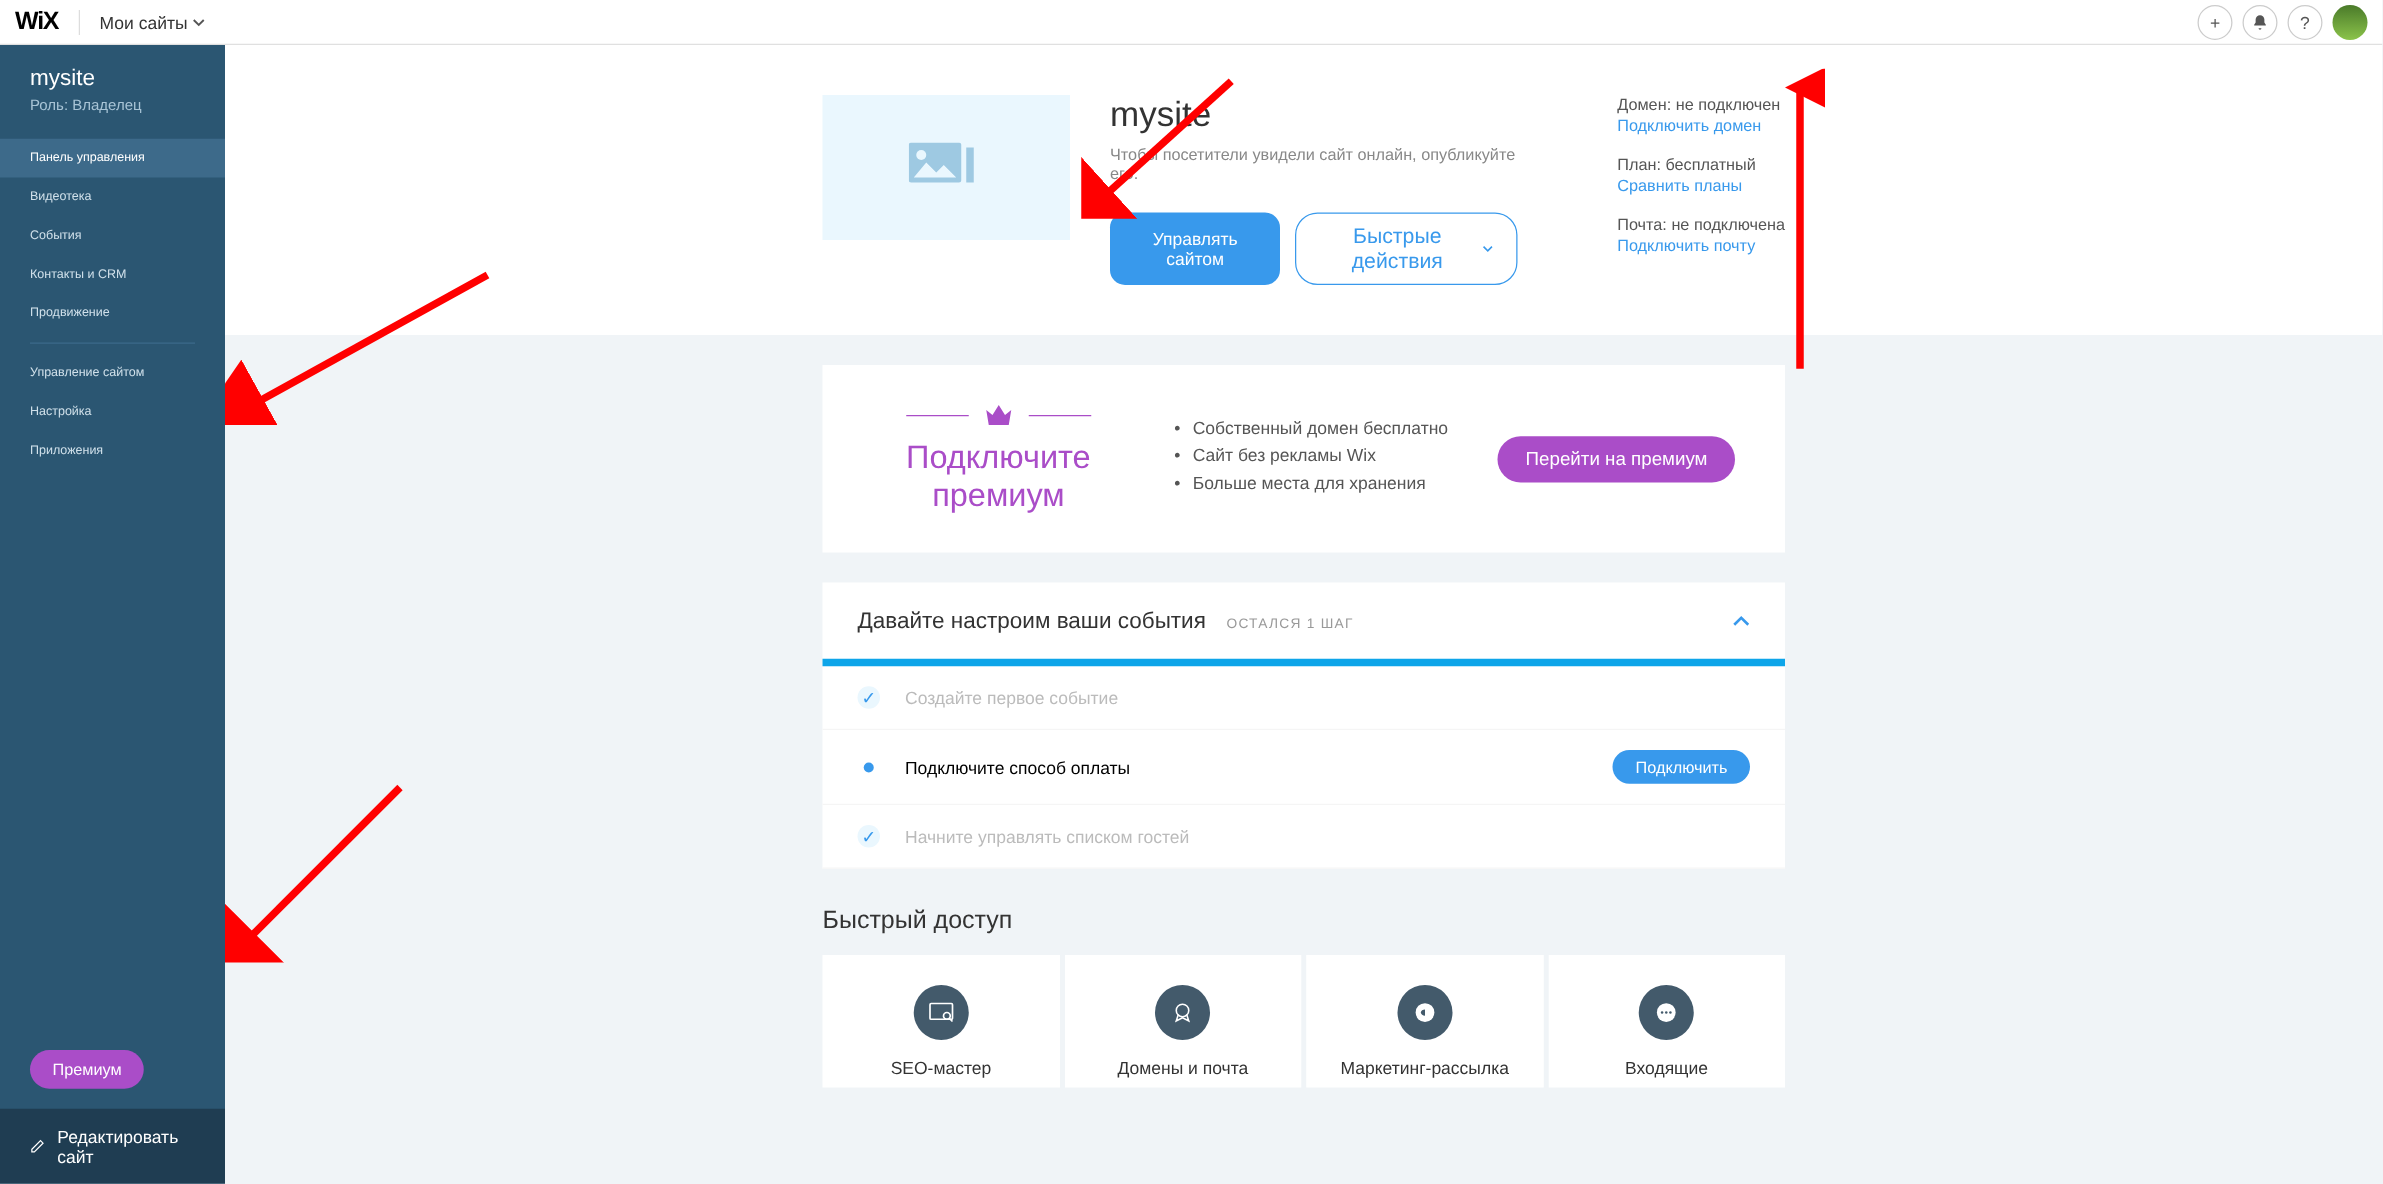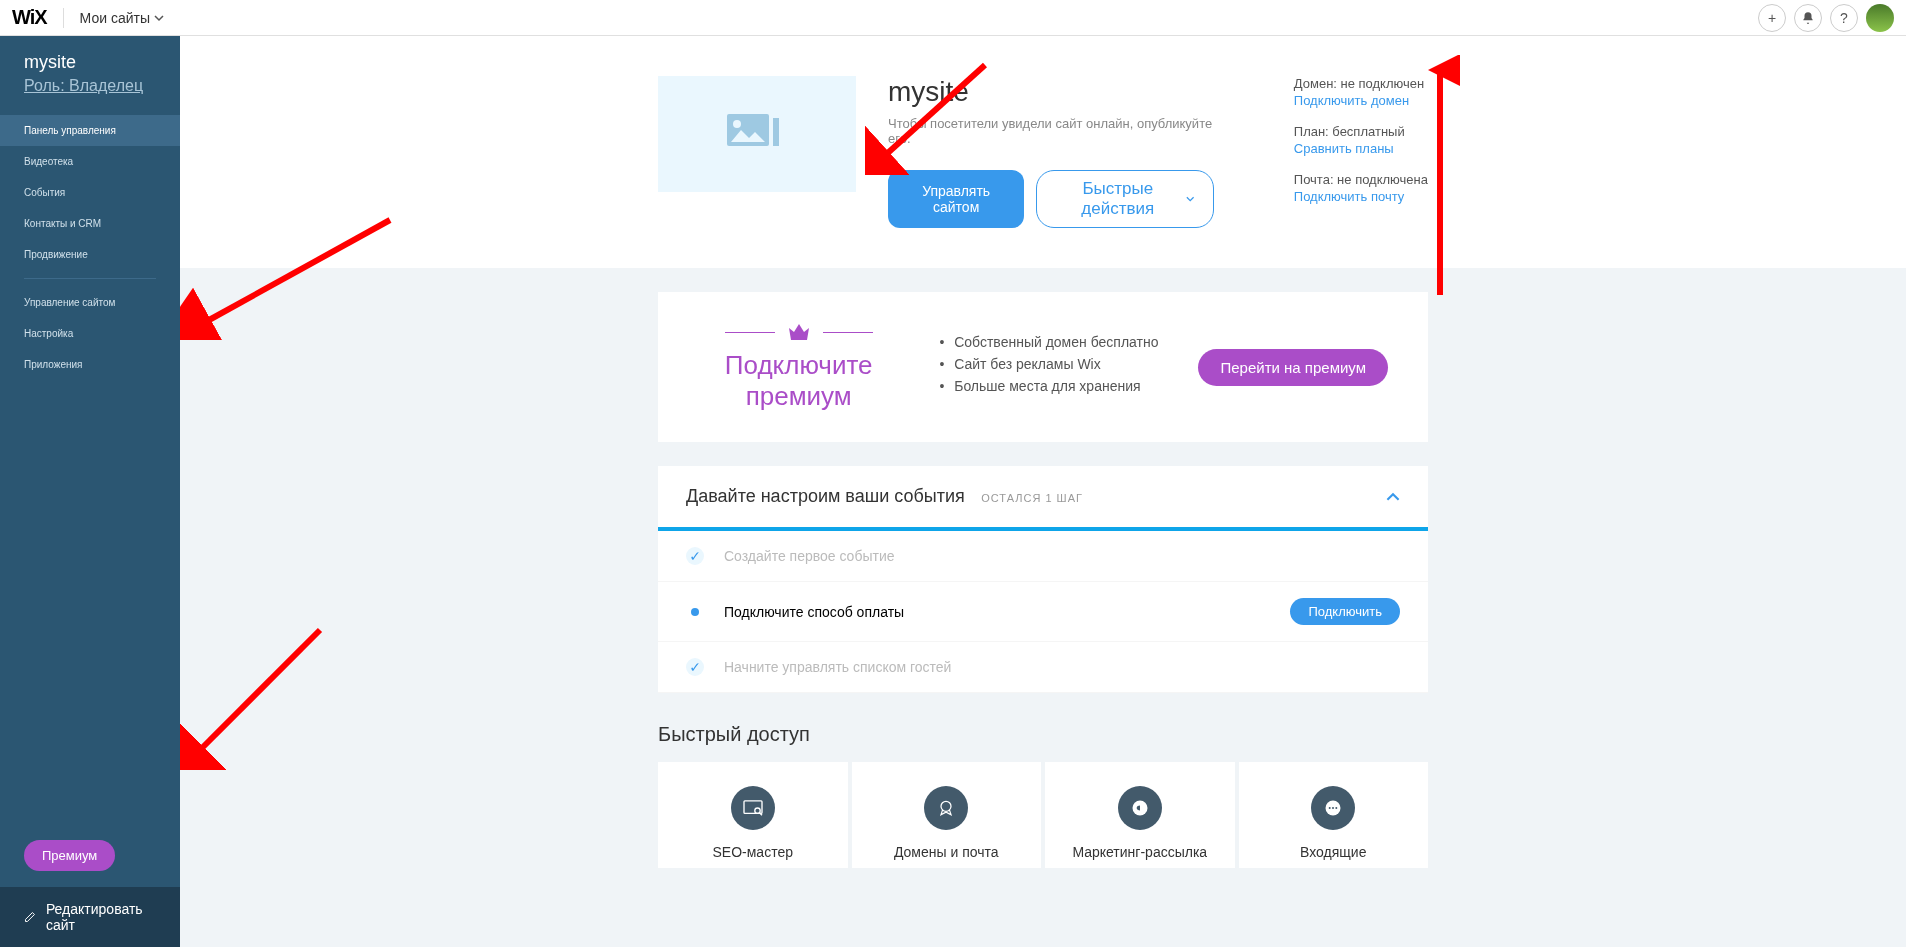--- a/index.html
+++ b/index.html
@@ -14,21 +14,21 @@
 .icon-circle { width: 28px; height: 28px; border: 1px solid #ccc; border-radius: 50%; display: flex; align-items: center; justify-content: center; font-size: 14px; color: #555; cursor: pointer; }
 .avatar { width: 28px; height: 28px; border-radius: 50%; background: linear-gradient(#4a7a2a, #8bc34a); }
 
 
 .layout { display: flex; height: calc(100vh - 36px); }
 
 
 .sidebar { width: 180px; background: #2b5672; color: #fff; display: flex; flex-direction: column; }
 .sidebar-header { padding: 16px 24px 12px; }
 .site-name { font-size: 18px; font-weight: 400; color: #fff; }
-.site-role { font-size: 16px; color: #a8c4d6; margin-top: 4px; text-decoration: underline; }
+.site-role { font-size: 12px; color: #a8c4d6; margin-top: 4px; }
 .nav-section { padding: 8px 0; }
 .nav-item { padding: 10px 24px; font-size: 10px; color: #d0e0ea; cursor: pointer; }
 .nav-item.active { background: #3d6a8a; color: #fff; }
 .nav-divider { height: 1px; background: #3d6a8a; margin: 8px 24px; }
 .sidebar-footer { margin-top: auto; padding: 16px 24px; }
 .premium-btn { background: #aa4dc8; color: #fff; border: none; padding: 8px 18px; border-radius: 16px; font-size: 13px; cursor: pointer; }
 .edit-site { background: #1f3d52; padding: 14px 24px; display: flex; align-items: center; gap: 10px; font-size: 14px; color: #fff; cursor: pointer; }
 
 
 .main { flex: 1; overflow-y: auto; }
@@ -54,21 +54,21 @@
 .crown-row { display: flex; align-items: center; justify-content: center; gap: 12px; margin-bottom: 8px; }
 .crown-line { width: 50px; height: 1px; background: #aa4dc8; }
 .premium-title { font-size: 26px; color: #aa4dc8; font-weight: 400; }
 .premium-list { list-style: none; font-size: 14px; color: #555; }
 .premium-list li { margin-bottom: 6px; }
 .premium-list li::before { content: "• "; color: #555; margin-right: 6px; }
 .btn-premium-cta { background: #aa4dc8; color: #fff; border: none; padding: 10px 22px; border-radius: 20px; font-size: 15px; cursor: pointer; }
 
 
 .setup-card { background: #fff; }
-.setup-header { padding: 20px 28px; display: flex; align-items: center; justify-content: space-between; border-bottom: 4px solid #0ea5e9; }
+.setup-header { padding: 20px 28px; display: flex; align-items: center; justify-content: space-between; border-bottom: 6px solid #0ea5e9; }
 .setup-title { font-size: 18px; color: #333; font-weight: 400; }
 .setup-remaining { font-size: 11px; color: #999; letter-spacing: 1px; margin-left: 12px; }
 .setup-step { padding: 16px 28px; display: flex; align-items: center; gap: 20px; border-bottom: 1px solid #f5f5f5; }
 .setup-step.done { color: #bbb; }
 .step-icon { width: 18px; height: 18px; display: flex; align-items: center; justify-content: center; }
 .step-check { color: #3899ec; font-size: 14px; background: #eaf7fe; border-radius: 50%; width: 18px; height: 18px; display: flex; align-items: center; justify-content: center; }
 .step-dot { width: 8px; height: 8px; background: #3899ec; border-radius: 50%; }
 .step-text { flex: 1; font-size: 14px; }
 .step-btn { background: #3899ec; color: #fff; border: none; padding: 6px 18px; border-radius: 14px; font-size: 13px; cursor: pointer; }
 

